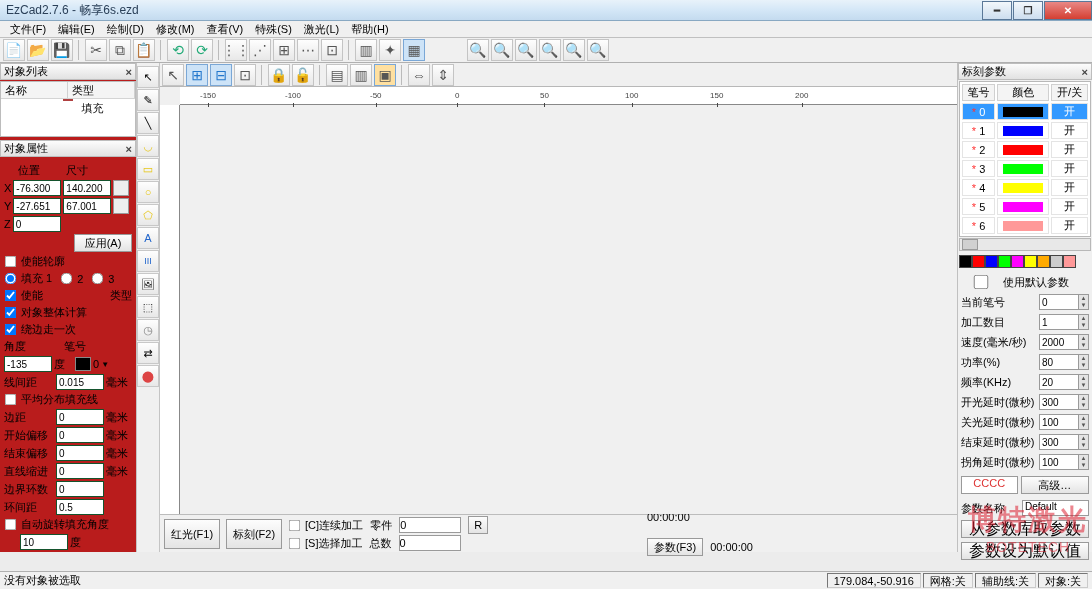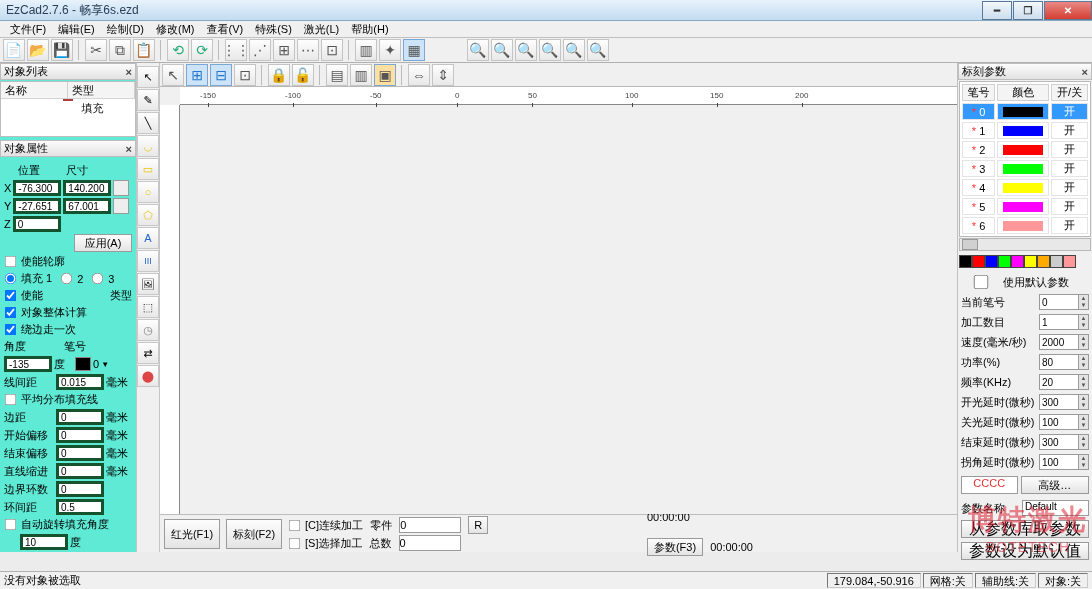--- a/index.html
+++ b/index.html
@@ -20,34 +20,34 @@
 .toolbar { height: 25px; background: #f0f0f0; display: flex; align-items: center; padding: 0 3px; border-bottom: 1px solid #b0b0b0; gap: 2px; }
 .tbtn { width: 22px; height: 22px; border: 1px solid #c4c4c4; background: linear-gradient(180deg,#fefefe,#e8e8e8); display: flex; align-items: center; justify-content: center; font-size: 14px; color: #555; cursor: pointer; }
 .tbtn.pressed { background: #cde3f7; border-color: #7aa7d6; }
 .tsep { width: 2px; height: 20px; border-left: 1px solid #bbb; margin: 0 3px; }
 .tspace { width: 38px; }
 
 
 .work { display: flex; height: 489px; }
 
 
-.leftcol { width: 136px; display: flex; flex-direction: column; background: #5eead4; }
+.leftcol { width: 136px; display: flex; flex-direction: column; background: #b91c1c; }
 .panel-head { height: 17px; background: linear-gradient(180deg,#fcfcfc,#e2e2e2); border: 1px solid #bdbdbd; display: flex; align-items: center; padding: 0 3px; font-size: 11px; }
 .panel-head .x { margin-left: auto; font-weight: bold; color: #444; cursor: pointer; }
 
 .objlist { border: 1px solid #bcbcbc; background: #fff; height: 93px; margin-top: 1px; }
 .objlist-head { display: flex; background: #f4f4f4; border-bottom: 1px solid #d4d4d4; height: 17px; }
 .objlist-head div { flex: 1; border-right: 1px solid #d0d0d0; padding-left: 4px; line-height: 16px; }
 .objlist-row { display: flex; height: 16px; padding-left: 3px; align-items: center; flex-direction: column; }
 .objlist-row .sq { width: 10px; height: 10px; border: 1px solid #b04040; background: repeating-linear-gradient(45deg,#b04040,#b04040 2px,#fff 2px,#fff 4px); margin-right: 3px; }
 
 .objprop { margin-top: 4px; flex: 1; font-size: 11px; }
 .proprow { display: flex; align-items: center; margin: 2px 4px; gap: 2px; }
 .proprow label { font-size: 11px; }
-.pinp { width: 48px; height: 16px; border: 3px solid #14532d; background: #fff; font-size: 10px; padding: 0 2px; }
+.pinp { width: 48px; height: 16px; border: 1px solid #14532d; background: #fff; font-size: 10px; padding: 0 2px; }
 .pbtn { height: 18px; border: 1px solid #9a9a9a; background: linear-gradient(180deg,#fdfdfd,#e4e4e4); padding: 0 6px; font-size: 11px; }
 .pbtn.wide { width: 58px; text-align: center; }
 input[type=checkbox], input[type=radio] { margin-right: 2px; vertical-align: middle; transform: scale(0.9); }
 
 
 .drawcol { width: 24px; background: #f0f0f0; border-left: 1px solid #c4c4c4; border-right: 1px solid #c4c4c4; padding-top: 2px; }
 .dtool { width: 22px; height: 22px; margin: 1px auto; border: 1px solid #c8c8c8; background: linear-gradient(180deg,#fefefe,#e8e8e8); display: flex; align-items: center; justify-content: center; cursor: pointer; }
 
 
 .secondbar { height: 24px; background: #f0f0f0; border-bottom: 1px solid #b8b8b8; display: flex; align-items: center; padding-left: 2px; gap: 2px; }
@@ -326,21 +326,21 @@
       <div class="tbtn">⇔</div>
       <div class="tbtn">⇕</div>
     </div>
     <div class="canvas">
       <div class="hruler">
         <div class="ticks">
           <span class="t" style="left:20px">-150</span>
           <span class="t" style="left:105px">-100</span>
           <span class="t" style="left:190px">-50</span>
           <span class="t" style="left:275px">0</span>
-          <span class="t" style="left:348px">50</span>
+          <span class="t" style="left:360px">50</span>
           <span class="t" style="left:445px">100</span>
           <span class="t" style="left:530px">150</span>
           <span class="t" style="left:615px">200</span>
         </div>
       </div>
       <div class="vruler"></div>
     </div>
     <div class="canvasbottom">
       <button class="bigbtn">红光(F1)</button>
       <button class="bigbtn">标刻(F2)</button>

